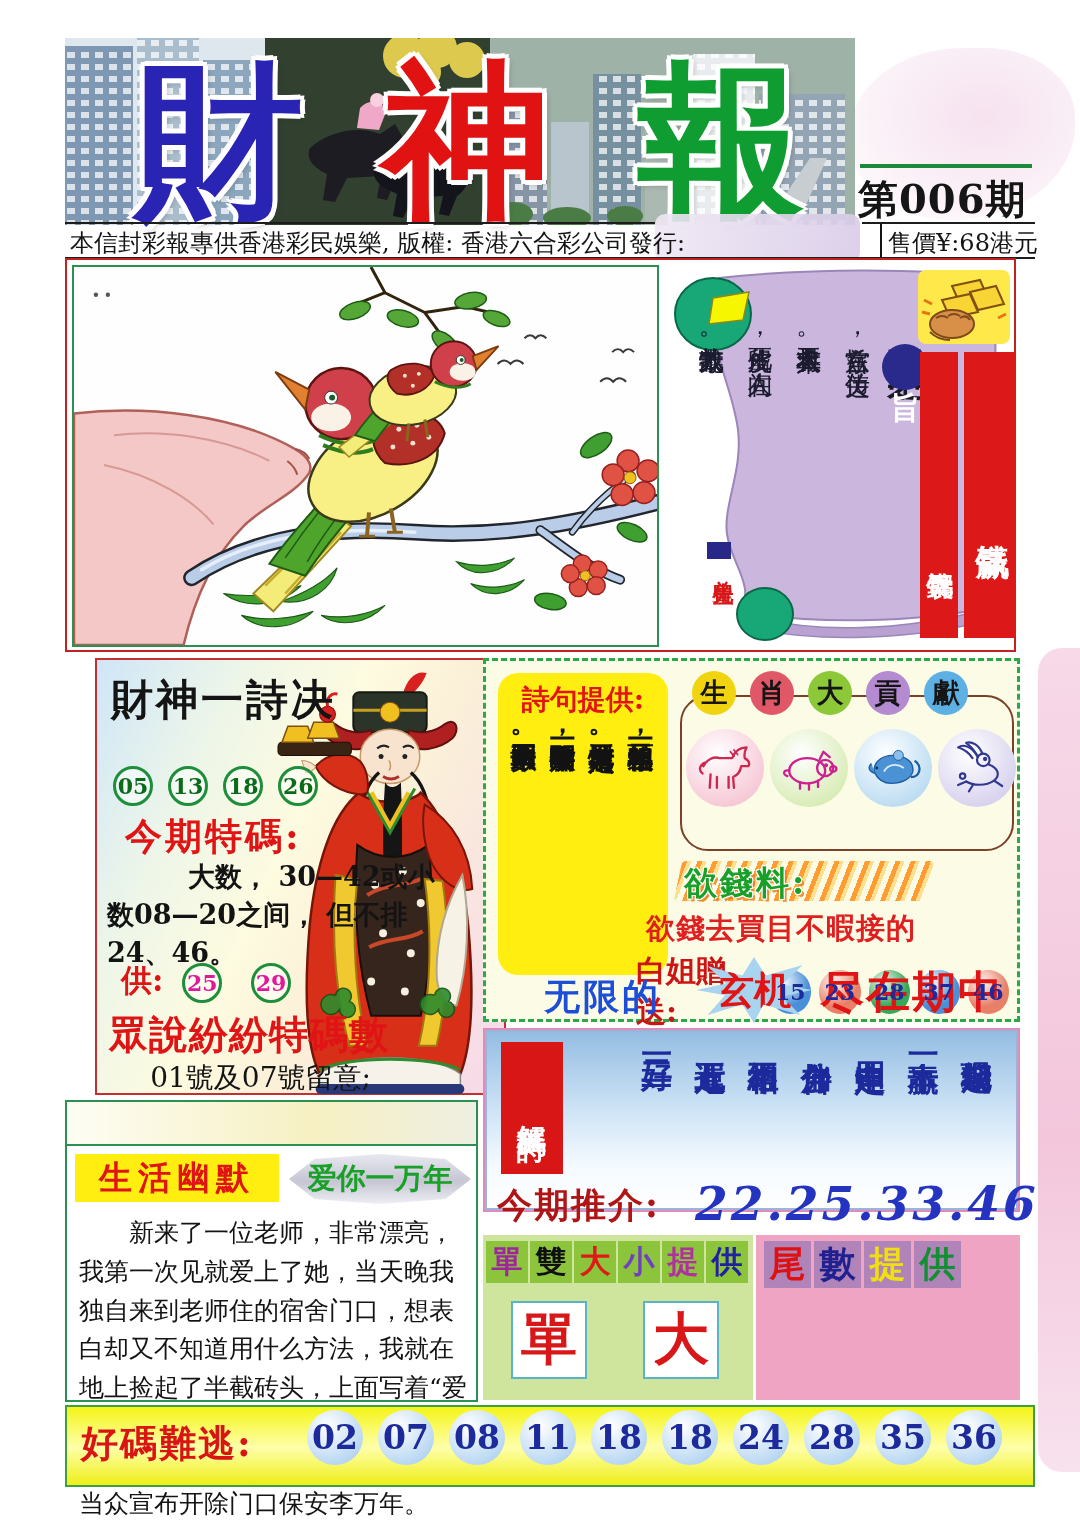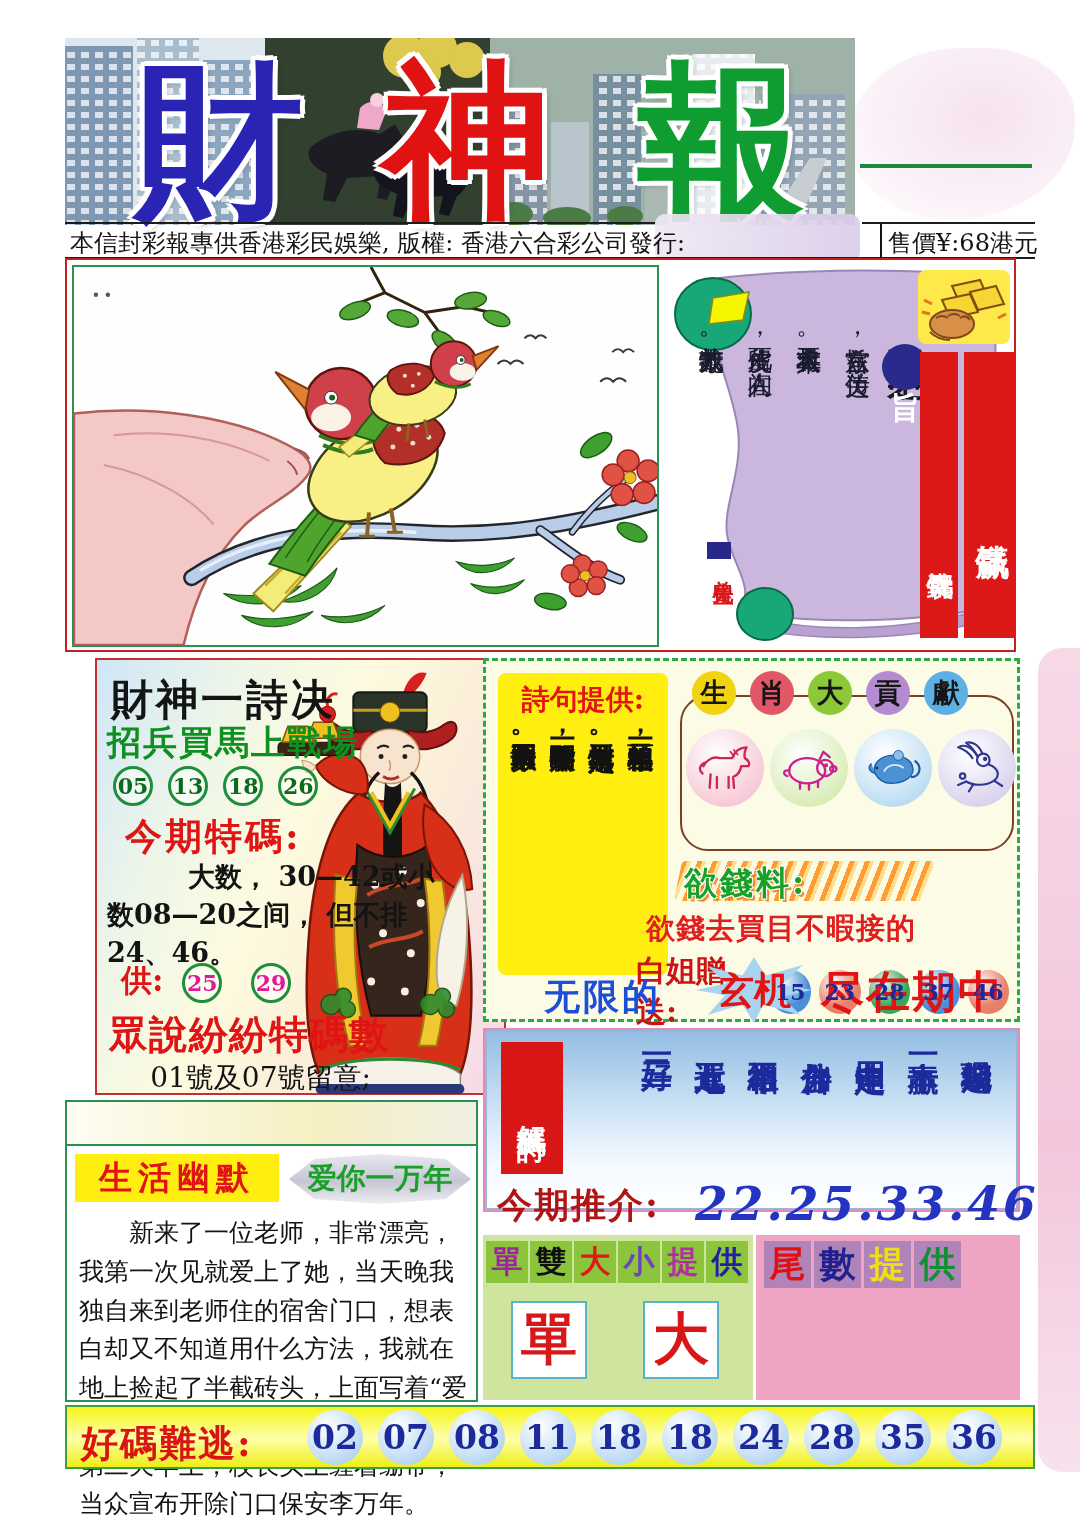--- a/index.html
+++ b/index.html
@@ -48,21 +48,21 @@
   .pb-spectext { left:10px; top:198px; width:336px; font-size:27px; line-height:1.4; color:#131313; text-indent:3em;font-weight:bold; }
   .pb-offer { left:24px; top:300px; font-size:31px; font-weight:bold; color:#e01414; }
   .pb-offer .ncircle { color:#e0189a; vertical-align:middle; margin-left:8px; }
   .pb-crowd { left:12px; top:348px; font-size:39px; font-weight:bold; color:#e01414; letter-spacing:1px; }
   .pb-lines { left:14px; top:398px; font-size:28px; line-height:1.45; color:#141414; }
   .pb-lines .ind { text-indent:1.4em; }
   .god { right:0px; top:4px; width:228px; height:430px; }
 
   
   .zbox { left:483px; top:658px; width:537px; height:364px; border:3px dashed #2aa84a; background:#fcfce6; }
-  .verse-panel { left:12px; top:12px; width:170px; height:302px; background:#ffee10; border-radius:8px; }
+  .verse-panel { left:12px; top:12px; width:170px; height:302px; background:#ffee10; border-radius:20px; }
   .verse-title { width:100%; text-align:center; padding-top:8px; font-size:28px; font-weight:bold; color:#e41414; }
   .verse-poem { position:absolute; right:8px; top:52px; height:244px; font-size:26px; font-weight:bold; line-height:1.5; color:#131313; }
   .zrect { left:194px; top:34px; width:334px; height:156px; border:2px solid #7a4028; border-radius:28px; }
   .zchars { left:206px; top:10px; display:flex; gap:14px; }
   .zchar { width:44px; height:44px; border-radius:50%; display:flex; align-items:center; justify-content:center; font-size:27px; font-weight:bold; color:#151515; }
   .zanimals { left:200px; top:68px; display:flex; gap:6px; }
   .zring { width:78px; height:78px; border-radius:50%; display:flex; align-items:center; justify-content:center; }
   .streaks { left:192px; top:200px; width:252px; height:40px; background:repeating-linear-gradient(100deg,rgba(255,140,20,.85) 0 5px,rgba(255,200,70,.55) 5px 9px,transparent 9px 15px); transform:skewX(-12deg); border-radius:4px; }
   .wish-label { left:198px; top:200px; font-size:33px; font-weight:bold; color:#18a028; letter-spacing:3px;
     text-shadow:-1px -1px 0 #fff,1px -1px 0 #fff,-1px 1px 0 #fff,1px 1px 0 #fff,3px 3px 0 rgba(230,120,20,.8); }
@@ -102,21 +102,21 @@
   .humorbox { left:65px; top:1100px; width:413px; height:302px; border:2px solid #2a9150; background:#fff; }
   .humor-top { left:0; top:0; width:100%; height:44px; background:linear-gradient(90deg,#fdfdf4,#f6f0c2 60%,#efefe2); border-bottom:2px solid #2a9150; }
   .humor-title { left:8px; top:52px; width:204px; height:48px; background:#ffee10; color:#e01414; font-size:33px; font-weight:bold; letter-spacing:6px; display:flex; align-items:center; justify-content:center; }
   .humor-diamond { left:222px; top:52px; width:182px; height:50px; background:linear-gradient(180deg,#e8e8f0,#c6c6d4 55%,#eeeef4); display:flex; align-items:center; justify-content:center;
     clip-path:polygon(0% 50%,14% 10%,50% 0%,86% 10%,100% 50%,86% 90%,50% 100%,14% 90%); }
   .humor-diamond span { font-size:29px; font-weight:bold; color:#18a028; }
   .humor-text { left:12px; top:112px; width:390px; font-size:25px; line-height:1.55; color:#141414; }
   .humor-text .p1 { text-indent:2em; }
 
   
-  .lucky { left:65px; top:1405px; width:970px; height:64px; border:2px solid #3aa040; background:linear-gradient(180deg,#f4f418,#ffffaa 52%,#eeee18); }
+  .lucky { left:65px; top:1405px; width:970px; height:82px; border:2px solid #3aa040; background:linear-gradient(180deg,#f4f418,#ffffaa 52%,#eeee18); }
   .lucky-label { left:14px; top:12px; font-size:37px; font-weight:bold; color:#d81414; letter-spacing:2px; }
   .lucky-balls { left:240px; top:3px; display:flex; gap:15px; }
   .lball { width:56px; height:55px; border-radius:50%; background:radial-gradient(circle at 36% 30%, #ffffff 0%, #d8e9f8 40%, #9fc8ee 100%); display:flex; align-items:center; justify-content:center; font-size:33px; font-weight:bold; color:#1c2a9c; }
 </style>
 </head>
 <body>
 
 <div class="page">
 
   <div class="abs pink-blob"></div>
@@ -167,20 +167,21 @@
           <ellipse cx="448" cy="176" rx="20" ry="12"></ellipse>
           <ellipse cx="502" cy="180" rx="24" ry="11"></ellipse>
           <ellipse cx="560" cy="178" rx="18" ry="10"></ellipse>
         </g>
     </svg>
     <span class="tchar" style="left: 70px; color: rgb(42, 36, 180);">財</span>
     <span class="tchar" style="left: 318px; color: rgb(224, 18, 18);">神</span>
     <span class="tchar" style="left: 572px; color: rgb(15, 156, 48);">報</span>
   </div>
   <div class="abs issue-line"></div>
+  <div class="abs issue">第006期</div>
 
   <div class="abs redact"></div>
   <div class="abs rule" style="left:65px;top:222px;width:590px;"></div>
   <div class="abs rule" style="left:862px;top:222px;width:173px;"></div>
   <div class="abs rule" style="left:65px;top:257px;width:970px;"></div>
   <div class="abs vline"></div>
   <div class="abs tagline">本信封彩報專供香港彩民娛樂, 版權: 香港六合彩公司發行:</div>
   <div class="abs price">售價¥:68港元</div>
 
   <div class="abs topbox">
@@ -371,21 +372,20 @@
       <g fill="#2e8c2e" stroke="#145014" stroke-width="1.5" opacity=".9">
         <path d="M60,330 a8,8 0 1 1 14,6 a8,8 0 1 1 -10,8 a10,10 0 1 1 -4,-14"></path>
         <path d="M160,330 a8,8 0 1 1 14,6 a8,8 0 1 1 -10,8 a10,10 0 1 1 -4,-14"></path>
       </g>
       <path d="M44,408 C60,396 90,392 115,392 C140,392 170,396 186,408 L186,420 L44,420 Z" fill="#f6f2ea" stroke="#888" stroke-width="1.5"></path>
       <path d="M44,404 C70,390 160,390 186,404" fill="none" stroke="#2e8c2e" stroke-width="3"></path>
       <rect x="40" y="418" width="150" height="10" rx="5" fill="#283878"></rect>
     </svg>
 
     <div class="abs pb-title">財神一詩决</div>
-    <div class="abs pb-sub">招兵買馬上戰場</div>
     <div class="abs pb-circles">
       <span class="ncircle">05</span>
       <span class="ncircle">13</span>
       <span class="ncircle">18</span>
       <span class="ncircle">26</span>
     </div>
     <div class="abs pb-speclab">今期特碼:</div>
     <div class="abs pb-spectext">大数， 30—42或小数08—20之间， 但不排24、46。</div>
     <div class="abs pb-offer">
       <span>供:</span>

